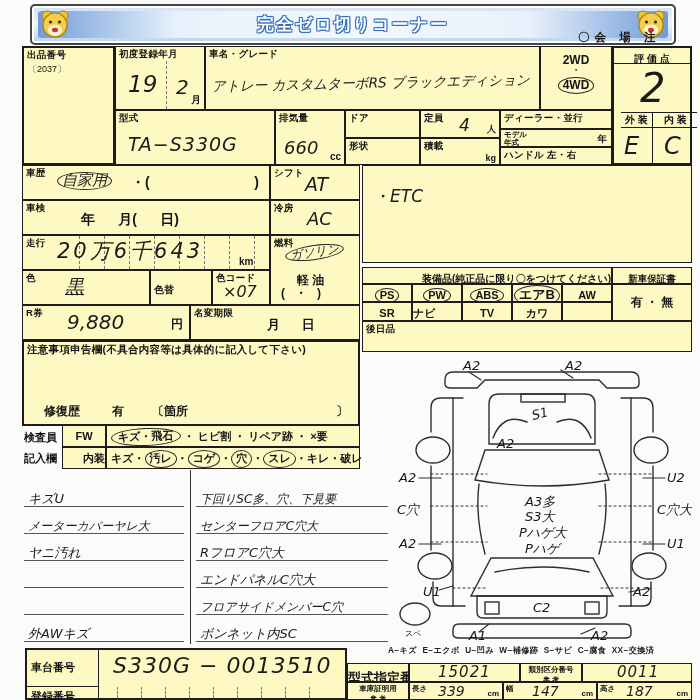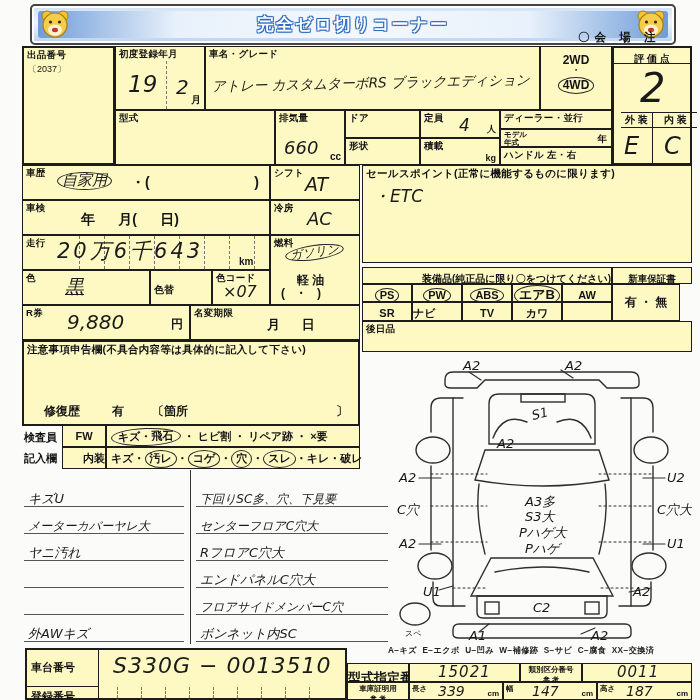--- a/index.html
+++ b/index.html
@@ -84,20 +84,21 @@
     <span class="prt abs" style="left:4px;font-size:10px">外 装</span>
     <span class="prt abs" style="left:43px;font-size:10px">内 装</span>
   </div>
   <div class="abs" style="left:38px;top:64px;height:55px;border-left:1.4px solid #1c1c1c"></div>
   <span class="hw abs" style="left:10px;top:86px;font-size:24px">E</span>
   <span class="hw abs" style="left:50px;top:86px;font-size:24px">C</span>
 </div>
 
 <div class="cell" style="left:115px;top:110px;width:160px;height:55px">
   <span class="lbl">型式</span>
+  <span class="hw abs" style="left:12px;top:24px;font-size:19px;letter-spacing:1px">TA−S330G</span>
 </div>
 <div class="cell" style="left:275px;top:110px;width:70px;height:55px">
   <span class="lbl">排気量</span>
   <span class="hw abs" style="left:8px;top:28px;font-size:18px">660</span>
   <span class="abs prt" style="right:3px;bottom:2px;font-size:10px">cc</span>
 </div>
 <div class="cell" style="left:345px;top:110px;width:75px;height:28px">
   <span class="lbl">ドア</span>
 </div>
 <div class="cell" style="left:345px;top:138px;width:75px;height:27px">
@@ -128,21 +129,20 @@
   <span class="lbl">車歴</span>
   <span class="hw abs" style="left:34px;top:6px;font-size:15px"><span class="circ">自家用</span></span>
   <span class="abs prt" style="left:108px;top:8px;font-size:14px">・(</span>
   <span class="abs prt" style="right:10px;top:8px;font-size:14px">)</span>
 </div>
 <div class="cell" style="left:270px;top:165px;width:90px;height:35px">
   <span class="lbl">シフト</span>
   <span class="hw abs" style="left:34px;top:9px;font-size:19px">AT</span>
 </div>
 <div class="cell" style="left:362px;top:165px;width:330px;height:98px">
-  <span class="lbl" style="font-size:10.5px">セールスポイント(正常に機能するものに限ります)</span>
   <span class="hw abs" style="left:10px;top:22px;font-size:17px">・ETC</span>
 </div>
 <div class="cell" style="left:22px;top:200px;width:248px;height:35px">
   <span class="lbl">車検</span>
   <span class="abs prt" style="left:58px;top:10px;font-size:14px">年      月(      日)</span>
 </div>
 <div class="cell" style="left:270px;top:200px;width:90px;height:35px">
   <span class="lbl">冷房</span>
   <span class="hw abs" style="left:36px;top:9px;font-size:18px">AC</span>
 </div>
@@ -197,21 +197,21 @@
 <div class="cell" style="left:362px;top:284px;width:50px;height:18px;text-align:center"><span class="circ prt" style="font-size:11px">PS</span></div>
 <div class="cell" style="left:412px;top:284px;width:50px;height:18px;text-align:center"><span class="circ prt" style="font-size:11px">PW</span></div>
 <div class="cell" style="left:462px;top:284px;width:50px;height:18px;text-align:center"><span class="circ prt" style="font-size:11px">ABS</span></div>
 <div class="cell" style="left:512px;top:284px;width:50px;height:18px;text-align:center"><span class="circ prt" style="font-size:13px">エアB</span></div>
 <div class="cell" style="left:562px;top:284px;width:50px;height:18px;text-align:center"><span class="prt" style="font-size:11px">AW</span></div>
 <div class="cell" style="left:362px;top:302px;width:50px;height:19px;text-align:center"><span class="prt" style="font-size:11px">SR</span></div>
 <div class="cell" style="left:412px;top:302px;width:50px;height:19px;"><span class="prt" style="font-size:11px">ナビ</span></div>
 <div class="cell" style="left:462px;top:302px;width:50px;height:19px;text-align:center"><span class="prt" style="font-size:11px">TV</span></div>
 <div class="cell" style="left:512px;top:302px;width:50px;height:19px;text-align:center"><span class="prt" style="font-size:11px">カワ</span></div>
 <div class="cell" style="left:562px;top:302px;width:50px;height:19px"></div>
-<div class="cell" style="left:612px;top:284px;width:68px;height:37px;text-align:center">
+<div class="cell" style="left:612px;top:284px;width:80px;height:37px;text-align:center">
   <span class="prt" style="font-size:12px;line-height:34px">有 ・ 無</span>
 </div>
 <div class="cell" style="left:362px;top:321px;width:330px;height:31px">
   <span class="lbl">後日品</span>
 </div>
 
 <div class="cell thick" style="left:22px;top:340px;width:338px;height:86px">
   <span class="lbl" style="font-size:10.5px">注意事項申告欄(不具合内容等は具体的に記入して下さい)</span>
   <span class="abs prt" style="left:20px;bottom:4px;font-size:12px">修復歴</span>
   <span class="abs prt" style="left:88px;bottom:4px;font-size:12px">有</span>

